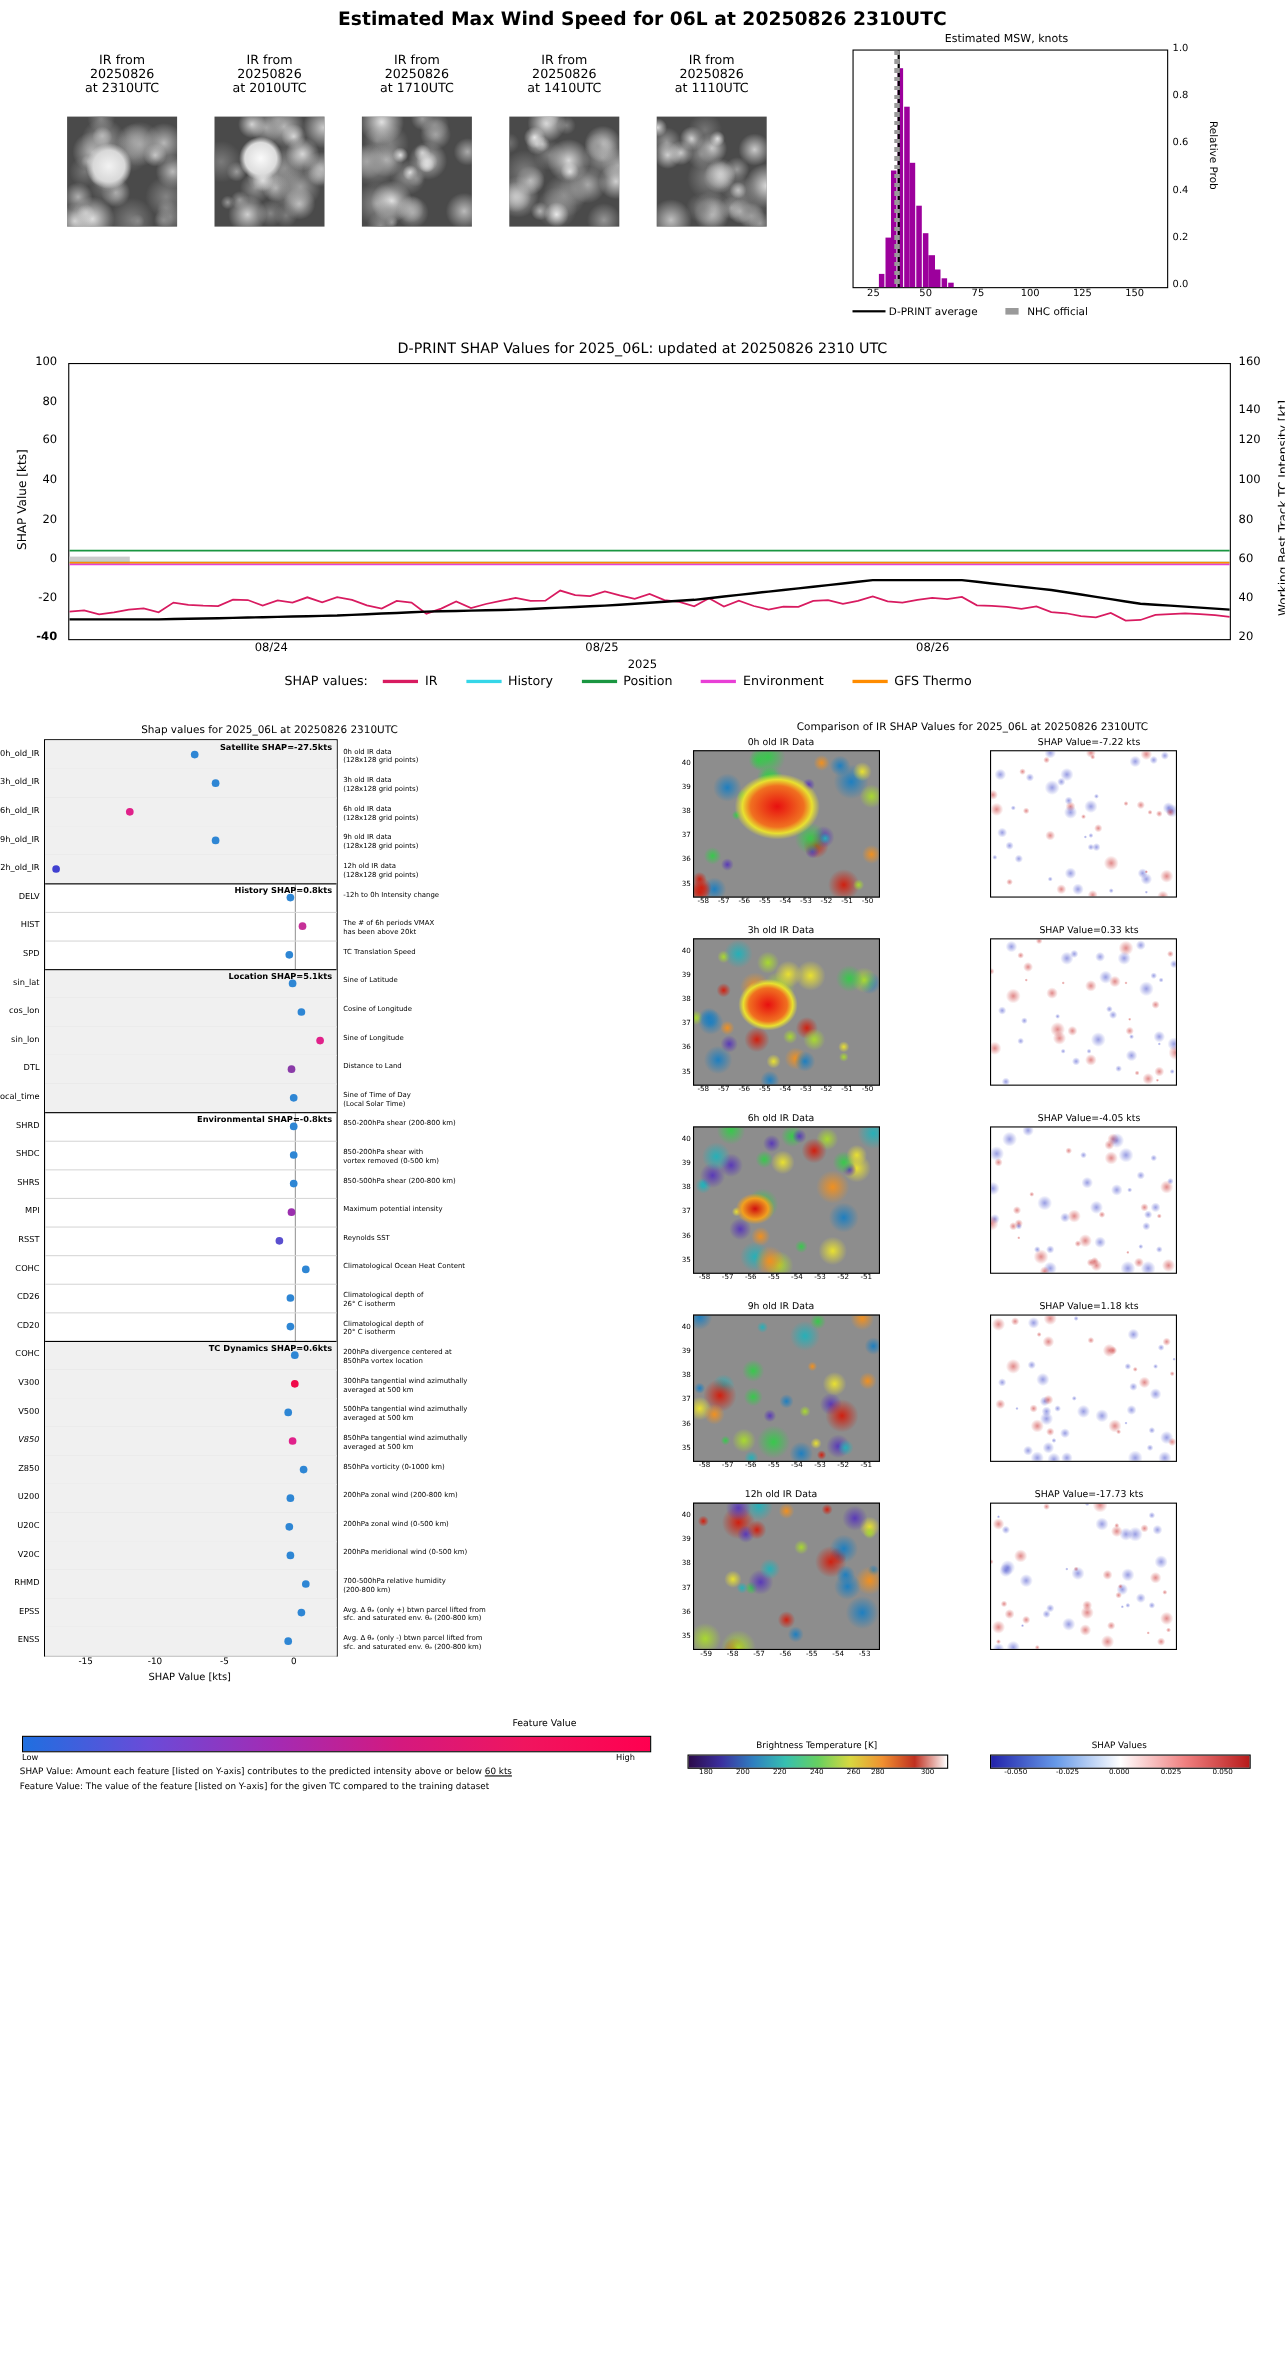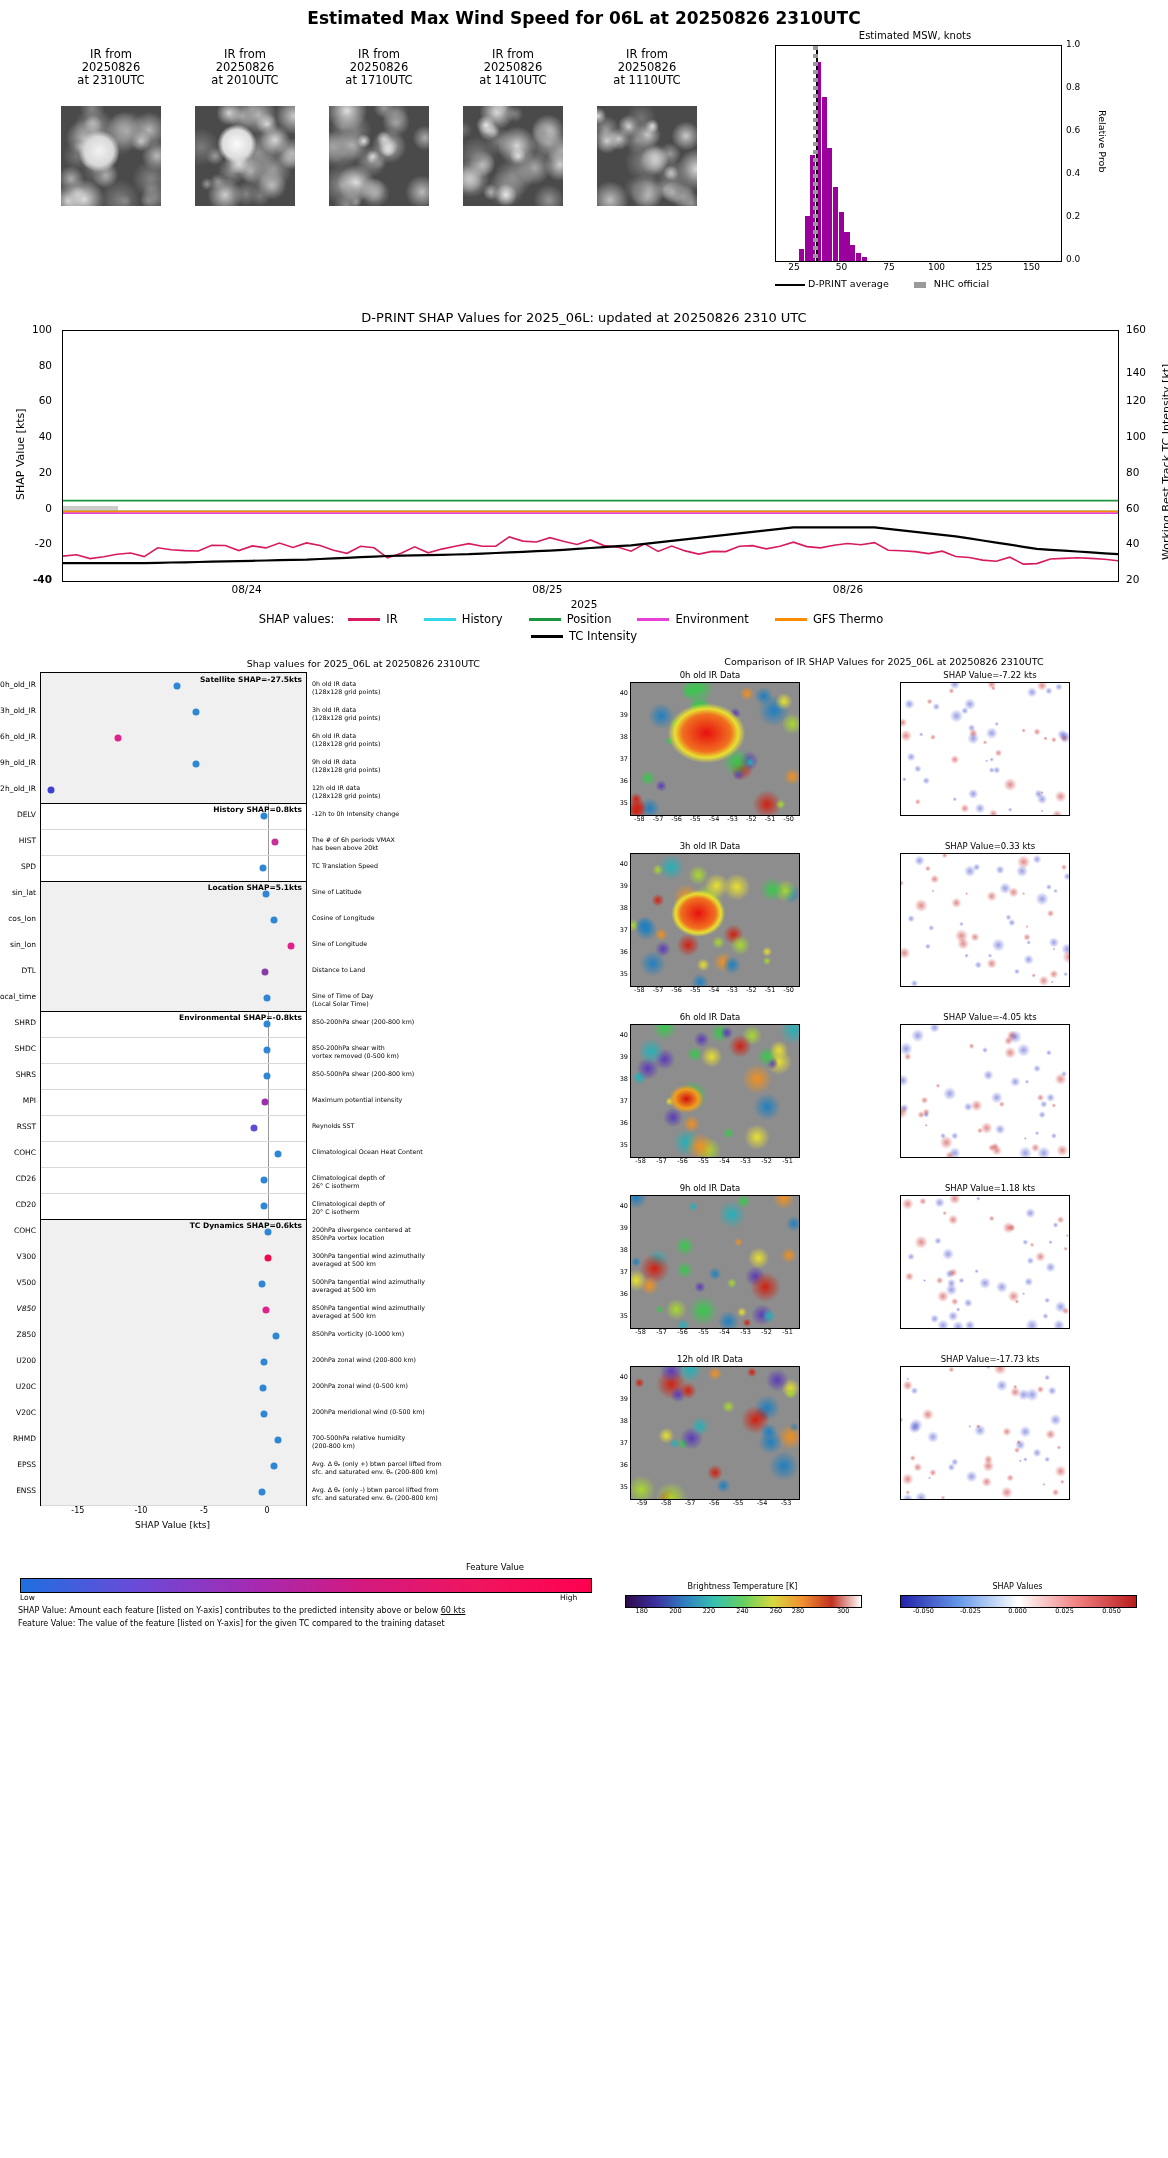--- a/index.html
+++ b/index.html
@@ -137,24 +137,23 @@
     <div style="position: absolute; left: 159.625px; top: 0px; width: 50px; text-align: center; font-size: 10.5px;">08/24</div>
     <div style="position: absolute; left: 460.3px; top: 0px; width: 50px; text-align: center; font-size: 10.5px;">08/25</div>
     <div style="position: absolute; left: 760.975px; top: 0px; width: 50px; text-align: center; font-size: 10.5px;">08/26</div>
   </div>
 <div class="abs" style="left:14px;top:500px;font-size:11px;transform:rotate(-90deg);transform-origin:left top;white-space:nowrap;">SHAP Value [kts]</div>
 <div class="abs" style="left:1160px;top:560px;font-size:11px;transform:rotate(-90deg);transform-origin:left top;white-space:nowrap;">Working Best Track TC Intensity [kt]</div>
 <div class="abs ctr" style="left:0;top:598px;width:1168px;font-size:10.5px;">2025</div>
 
 <div class="abs ctr" id="ts-legend" style="left:0;top:612px;width:1168px;font-size:11.5px;">
     <div><span style="margin-right: 14px;">SHAP values:</span><span style="margin-right: 26px;"><span class="legend-line" style="background: rgb(216, 27, 96);"></span><span>IR</span></span><span style="margin-right: 26px;"><span class="legend-line" style="background: rgb(53, 214, 232);"></span><span>History</span></span><span style="margin-right: 26px;"><span class="legend-line" style="background: rgb(26, 150, 65);"></span><span>Position</span></span><span style="margin-right: 26px;"><span class="legend-line" style="background: rgb(232, 63, 214);"></span><span>Environment</span></span><span style="margin-right: 26px;"><span class="legend-line" style="background: rgb(255, 140, 0);"></span><span>GFS Thermo</span></span></div>
-    <div style="margin-top: 3px;"><span><span class="legend-line" style="background: rgb(0, 0, 0);"></span><span>TC Intensity</span></span></div>
-  </div>
-
-<div class="abs ctr" style="left:10px;top:658px;width:470px;font-size:9.5px;text-align:right;">Shap values for 2025_06L at 20250826 2310UTC</div>
+  </div>
+
+<div class="abs ctr" style="left:10px;top:658px;width:470px;font-size:9.5px;">Shap values for 2025_06L at 20250826 2310UTC</div>
 <div class="sp-box" id="sp-box" style="left:40px;top:672px;width:265px;height:832px;">
     <div style="position: absolute; left: 227.143px; top: 0px; width: 1px; height: 100%; background: rgb(153, 153, 153);"></div>
     <div class="sp-row alt" style="position: absolute; left: 0px; top: 0px; height: 26px;">
       <div class="dot" style="left: 136.033px; background: rgb(46, 134, 212);"></div>
     </div>
     <div class="sp-row alt" style="position: absolute; left: 0px; top: 26px; height: 26px;">
       <div class="dot" style="left: 155.214px; background: rgb(46, 134, 212);"></div>
     </div>
     <div class="sp-row alt" style="position: absolute; left: 0px; top: 52px; height: 26px;">
       <div class="dot" style="left: 76.9762px; background: rgb(224, 33, 138);"></div>

